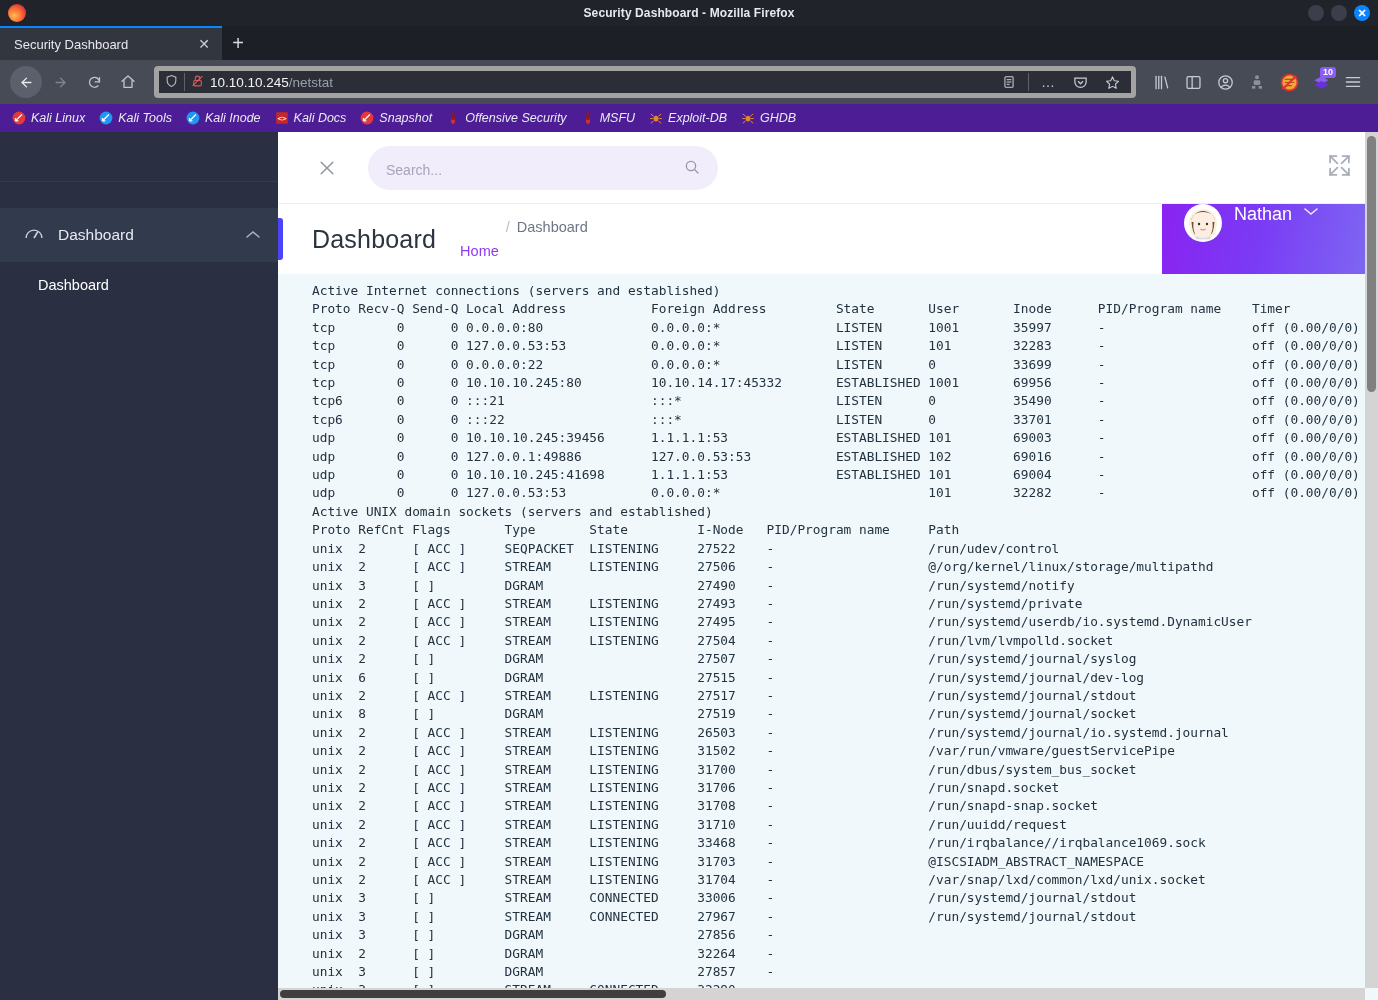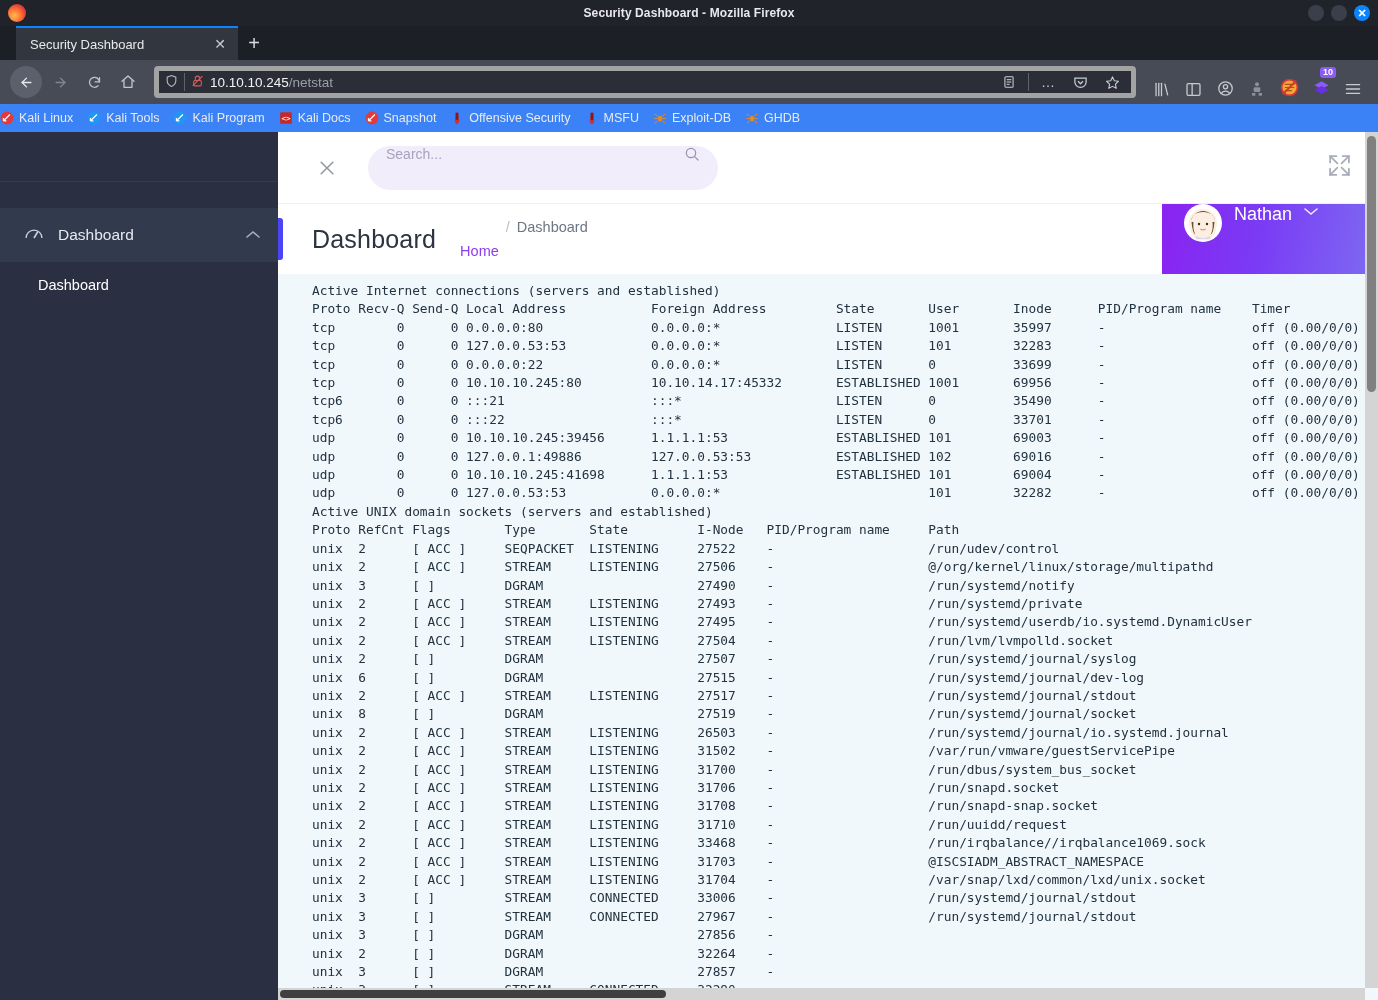--- a/index.html
+++ b/index.html
@@ -35,21 +35,21 @@
           background: #3a3f4b; }
   .wbtn.close { background: #0a84ff; color: #fff; font-size: 11px;
     font-weight: bold; display: flex; align-items: center;
     justify-content: center; line-height: 1; }
 
   #tabstrip { height: 34px; background: #1c1f26; display: flex;
               align-items: flex-end; padding-left: 0; }
   .tab { height: 34px; width: 222px; background: #32363f;
          border-top: 2px solid #0a84ff;
          display: flex; align-items: center; padding: 0 8px 0 14px;
-         color: #e8e8ed; font-size: 13px; margin-left: 16px; }
+         color: #e8e8ed; font-size: 13px; }
   .tab-label { flex: 1; overflow: hidden; white-space: nowrap;
                text-overflow: ellipsis; }
   .tab-close { width: 20px; height: 20px; display:flex;
       align-items:center; justify-content:center;
       color:#c9ccd4; font-size:14px; }
   .newtab { width: 32px; height: 34px; display: flex;
     align-items: center; justify-content: center;
     color: #d7d9e0; font-size: 20px; font-weight: 300; }
 
   #navbar { height: 44px; background: #474b55; display: flex;
@@ -63,28 +63,28 @@
     border: 5px solid #a3a3a3; border-radius: 4px; display: flex;
     align-items: center; padding: 0 6px; gap: 6px; }
   #urlbar .shield { color: #b7bac1; font-size: 13px; }
   #urlbar .lockslash { color: #d85a5a; font-size: 14px; }
   #url-text { flex: 1; font-size: 13.5px; color: #f2f2f5; white-space: nowrap; }
   #url-text .dim { color: #9aa0aa; }
   .urlicon { width: 26px; height: 26px; display: flex;
     align-items: center; justify-content: center; color: #c8cbd2; font-size: 14px; }
   .sep { width: 1px; height: 18px; background: #5d626d; }
   #toolicons { display: flex; align-items: center; gap: 2px; }
-  .ticon { width: 30px; height: 30px; display: flex; align-items: flex-end;
+  .ticon { width: 30px; height: 30px; display: flex; align-items: center;
     justify-content: center; color: #c8cbd2; position: relative; }
   .badge { position: absolute; top: 0px; right: 0px; background: #8a5cf6;
     color: #fff; font-size: 9px; border-radius: 3px; padding: 0 3px;
     line-height: 11px; font-weight: 600; }
 
-  #bookmarks { height: 28px; background: #3b82f6; display: flex;
-    align-items: center; padding-left: 0; gap: 14px; }
+  #bookmarks { height: 28px; background: #4c1d95; display: flex;
+    align-items: center; padding-left: 12px; gap: 14px; font-style: italic; }
   .bm { display: flex; align-items: center; gap: 5px;
     color: #e9eaee; font-size: 12.5px; white-space: nowrap; }
   .bmico { width: 14px; height: 14px; flex: none; display:block; }
 
   
   #page { height: calc(1000px - 26px - 34px - 44px - 28px);
           display: flex; position: relative; background: #eef6f9; }
 
   #sidebar { width: 278px; background: #2a3042; flex: none;
              display: flex; flex-direction: column; }
@@ -101,21 +101,21 @@
   #content { flex: 1; display: flex; flex-direction: column;
              background: #ffffff; overflow: hidden; position: relative; }
 
   #topbar { height: 72px; background: #fff; display: flex;
     align-items: center; padding: 0 26px 0 34px;
     border-bottom: 1px solid #eceff4; }
   #close-x { width: 30px; height: 30px; color: #8d939e; font-size: 22px;
     font-weight: 300; display: flex; align-items: center; justify-content: center; }
   #searchbox { width: 350px; height: 44px; margin-left: 26px;
     background: #f1edfa; border-radius: 22px; display: flex;
-    align-items: flex-start; padding: 0 18px; }
+    align-items: flex-end; padding: 12px 18px; }
   #search-input { border: 0; background: transparent; outline: none;
     flex: 1; font-size: 14px; color: #5c6172;
     font-family: "Liberation Sans", sans-serif; }
   #search-input::placeholder { color: #a9a2bd; }
   #search-icon { color: #9a93ae; font-size: 15px; }
   #expand-icon { margin-left: auto; color: #a8aeb9; }
 
   #pagehead { height: 70px; display: flex; align-items: stretch;
     background: #fff; position: relative; }
   #accent-bar { position: absolute; left: 0; top: 14px;
@@ -306,21 +306,21 @@
         <circle cx="12" cy="12" r="11" fill="#2196f3"></circle>
         <path d="M6 17 L17 6 M6 17 L11 17 M6 17 L6 12" stroke="#fff" stroke-width="2.2" fill="none"></path>
       </svg>
     <span>Kali Tools</span>
   </div>
   <div class="bm">
     <svg class="bmico" viewBox="0 0 24 24">
         <circle cx="12" cy="12" r="11" fill="#2196f3"></circle>
         <path d="M6 17 L17 6 M6 17 L11 17 M6 17 L6 12" stroke="#fff" stroke-width="2.2" fill="none"></path>
       </svg>
-    <span>Kali Program</span>
+    <span>Kali Inode</span>
   </div>
   <div class="bm">
     <svg class="bmico" viewBox="0 0 24 24">
         <rect x="2" y="2" width="20" height="20" rx="2" fill="#c62828"></rect>
         <text x="12" y="17" font-size="13" fill="#fff" text-anchor="middle" font-family="monospace">&lt;&gt;</text>
       </svg>
     <span>Kali Docs</span>
   </div>
   <div class="bm">
     <svg class="bmico" viewBox="0 0 24 24">

